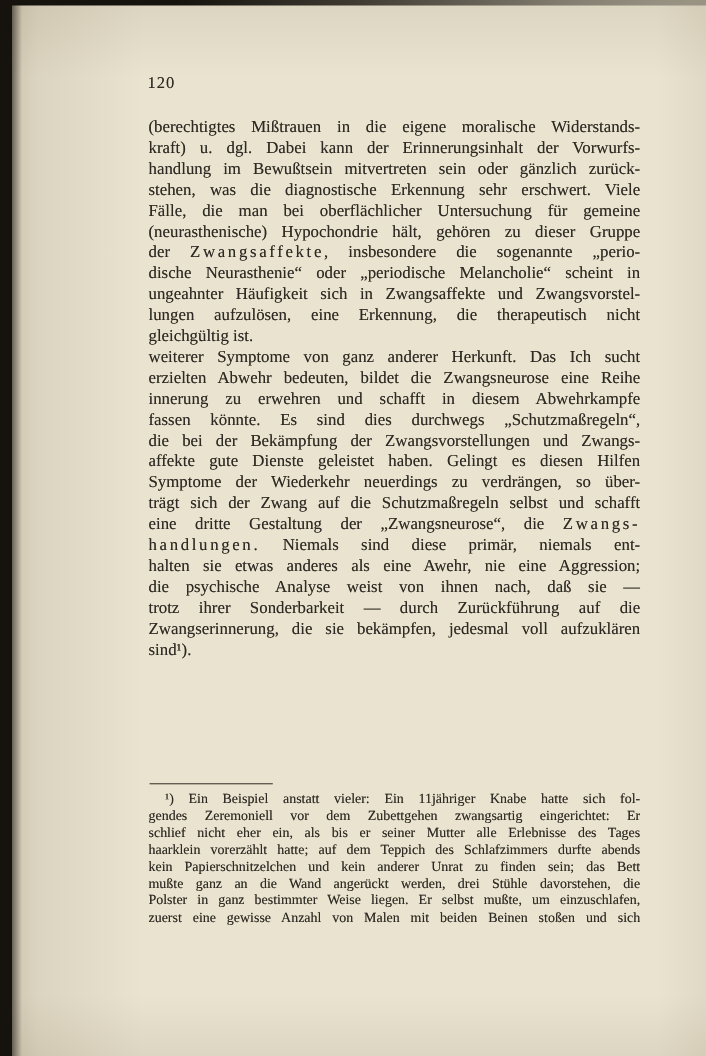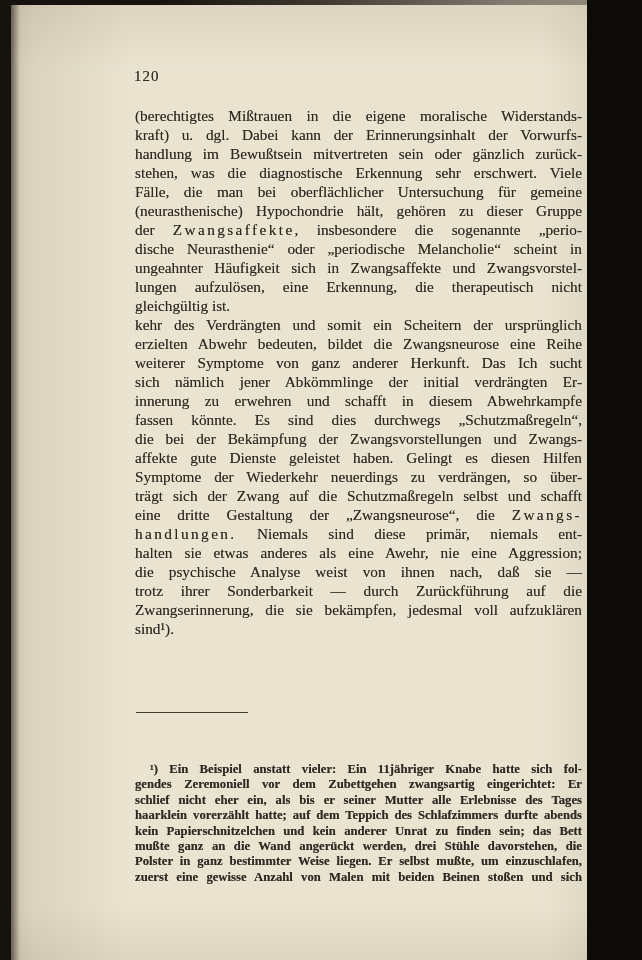--- a/index.html
+++ b/index.html
@@ -1,17 +1,17 @@
 <!DOCTYPE html>
 <html><head>
 <meta charset="utf-8">
 <style>
   html,body{margin:0;padding:0;background:#0d0b08;}
   .scan{
-    position:relative;width:587px;height:960px;overflow:hidden;
+    position:relative;width:642px;height:960px;overflow:hidden;
     background:#e9e3d0;
     font-family:"Liberation Serif","DejaVu Serif",serif;
     color:#2e2a23;
   }
   .paper-shading{
     position:absolute;inset:0;z-index:1;pointer-events:none;
     background:
       linear-gradient(to right, rgba(98,80,48,0.24) 0px, rgba(98,80,48,0.10) 34px, rgba(98,80,48,0) 130px),
       linear-gradient(to bottom, rgba(98,80,48,0.10) 0px, rgba(98,80,48,0) 70px),
       linear-gradient(to top, rgba(98,80,48,0.09) 0px, rgba(98,80,48,0) 55px),
@@ -19,21 +19,21 @@
   }
   .edge-left{position:absolute;left:0;top:0;width:11px;height:960px;background:#16130e;z-index:3;}
   .edge-left-fade{position:absolute;left:11px;top:0;width:9px;height:960px;z-index:3;
     background:linear-gradient(to right, rgba(22,19,14,0.55), rgba(22,19,14,0));}
   .edge-top{position:absolute;left:0;top:0;width:642px;height:5px;z-index:3;
     background:linear-gradient(to right,#16130e 0%, #16130e 25%, rgba(22,19,14,0.8) 50%, rgba(22,19,14,0.45) 80%, rgba(22,19,14,0.3) 100%);}
   .ink{text-shadow:0 0 0.5px rgba(46,42,35,0.55);}
   .page-number{position:absolute;left:134px;top:68px;z-index:2;font-size:15px;letter-spacing:1px;}
   .body-text{position:absolute;left:135px;top:106px;width:447px;z-index:2;}
   .footnote-sep{position:absolute;left:136px;top:712px;width:112px;border-top:1px solid #433d32;z-index:2;}
-  .footnote-text{position:absolute;left:135px;top:762px;width:447px;z-index:2;font-weight:bold;}
+  .footnote-text{position:absolute;left:135px;top:719px;width:447px;z-index:2;}
   .line{overflow:hidden;}
   .body-line{height:19px;line-height:19px;font-size:15.3px;
     text-align:justify;text-align-last:justify;-moz-text-align-last:justify;}
   .fn-line{height:15.4px;line-height:15.4px;font-size:12.7px;
     text-align:justify;text-align-last:justify;-moz-text-align-last:justify;}
   .indent{text-indent:22px;}
   .indent-sm{text-indent:15px;}
   .no-justify{text-align-last:left;-moz-text-align-last:left;}
   .sperr{letter-spacing:2.4px;}
 </style>
@@ -55,24 +55,22 @@
         <div class="line body-line">stehen, was die diagnostische Erkennung sehr erschwert. Viele</div>
         <div class="line body-line">Fälle, die man bei oberflächlicher Untersuchung für gemeine</div>
         <div class="line body-line">(neurasthenische) Hypochondrie hält, gehören zu dieser Gruppe</div>
         <div class="line body-line">der <span class="sperr">Zwangsaffekte</span>, insbesondere die sogenannte „perio-</div>
         <div class="line body-line">dische Neurasthenie“ oder „periodische Melancholie“ scheint in</div>
         <div class="line body-line">ungeahnter Häufigkeit sich in Zwangsaffekte und Zwangsvorstel-</div>
         <div class="line body-line">lungen aufzulösen, eine Erkennung, die therapeutisch nicht</div>
         <div class="line body-line no-justify">gleichgültig ist.</div>
       </div>
       <div>
-        <div class="line body-line">kehr des Verdrängten und somit ein Scheitern der ursprünglich</div>
+        <div class="line body-line">weiterer Symptome von ganz anderer Herkunft. Das Ich sucht</div>
         <div class="line body-line">erzielten Abwehr bedeuten, bildet die Zwangsneurose eine Reihe</div>
-        <div class="line body-line">weiterer Symptome von ganz anderer Herkunft. Das Ich sucht</div>
-        <div class="line body-line">sich nämlich jener Abkömmlinge der initial verdrängten Er-</div>
         <div class="line body-line">innerung zu erwehren und schafft in diesem Abwehrkampfe</div>
         <div class="line body-line">fassen könnte. Es sind dies durchwegs „Schutzmaßregeln“,</div>
         <div class="line body-line">die bei der Bekämpfung der Zwangsvorstellungen und Zwangs-</div>
         <div class="line body-line">affekte gute Dienste geleistet haben. Gelingt es diesen Hilfen</div>
         <div class="line body-line">Symptome der Wiederkehr neuerdings zu verdrängen, so über-</div>
         <div class="line body-line">trägt sich der Zwang auf die Schutzmaßregeln selbst und schafft</div>
         <div class="line body-line">eine dritte Gestaltung der „Zwangsneurose“, die <span class="sperr">Zwangs-</span></div>
         <div class="line body-line"><span class="sperr">handlungen.</span> Niemals sind diese primär, niemals ent-</div>
         <div class="line body-line">halten sie etwas anderes als eine Awehr, nie eine Aggression;</div>
         <div class="line body-line">die psychische Analyse weist von ihnen nach, daß sie —</div>

